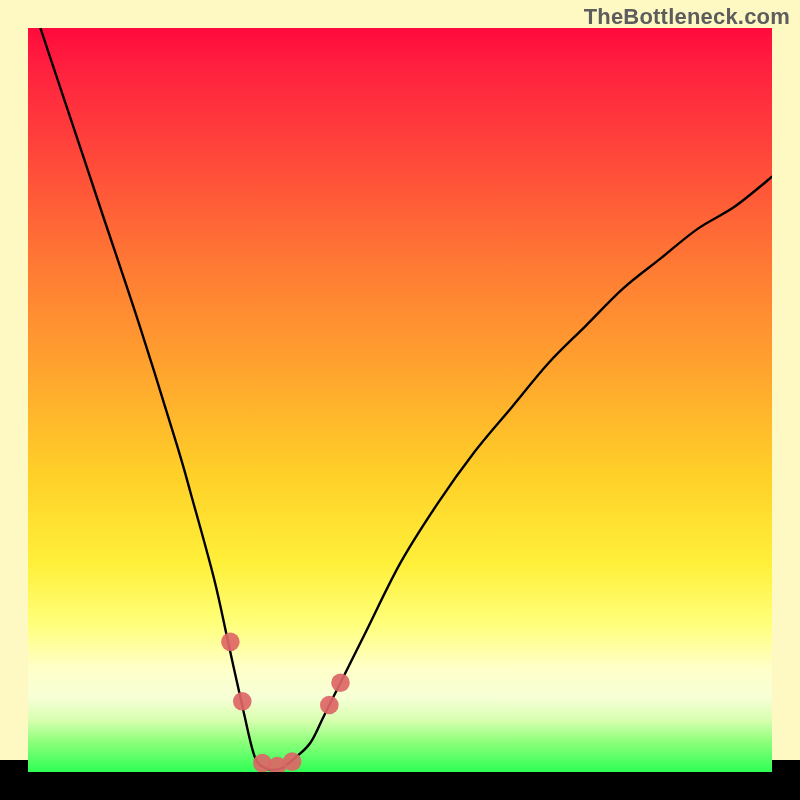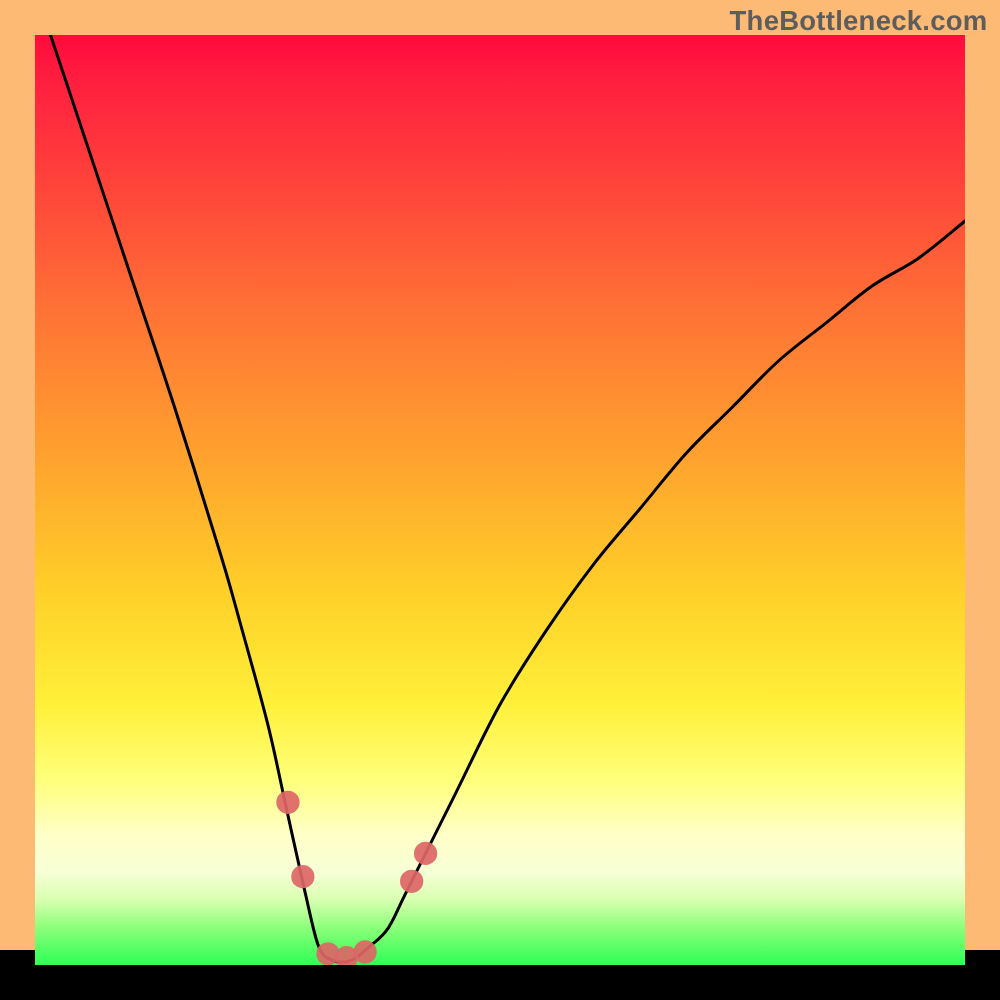--- a/index.html
+++ b/index.html
@@ -8,21 +8,21 @@
     background: #000;
     width: 800px;
     height: 800px;
     overflow: hidden;
     font-family: Arial, Helvetica, sans-serif;
   }
   .stage {
     position: relative;
     width: 800px;
     height: 760px;
-    background: #fdba74;
+    background: #fef9c3;
   }
   .plot-area {
     position: absolute;
     left: 28px;
     top: 28px;
     width: 744px;
     height: 744px;
     overflow: hidden;
   }
   .gradient-bg {

